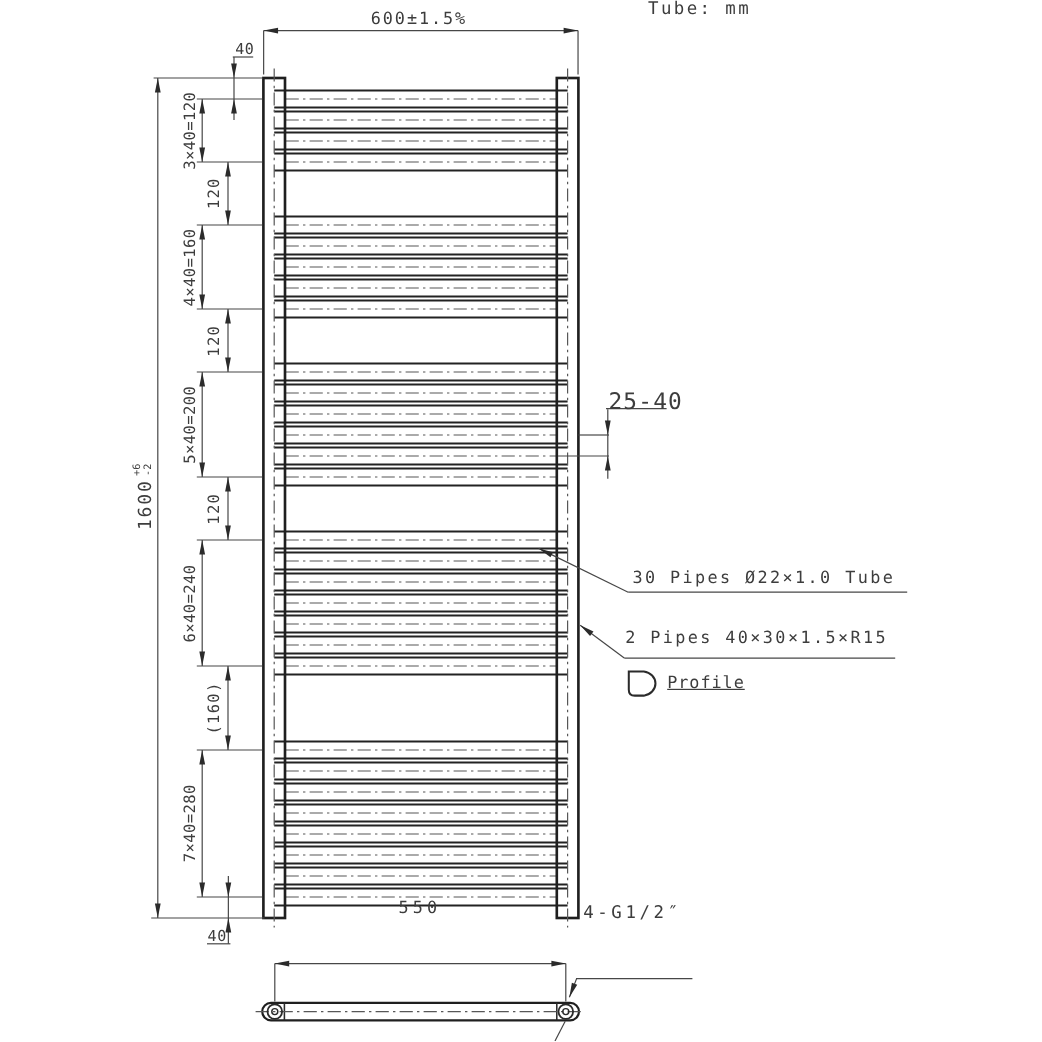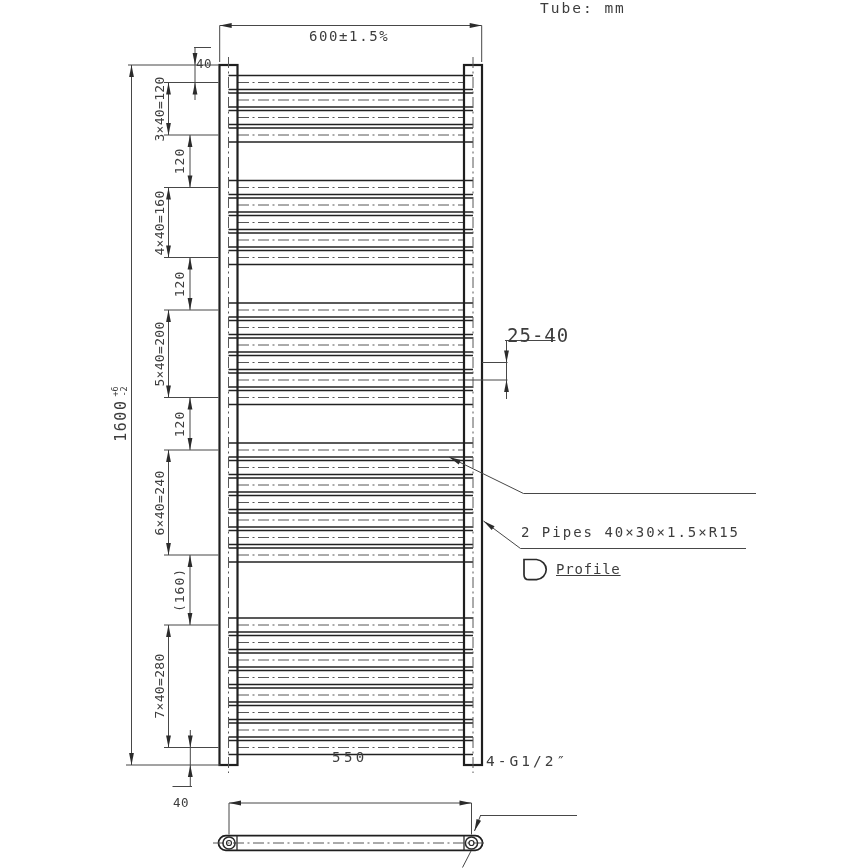--- a/index.html
+++ b/index.html
@@ -8,21 +8,21 @@
   #linework{position:absolute;left:0;top:0;}
   .lbl{position:absolute;white-space:nowrap;color:#3d3d3d;}
   .rot{transform:translate(-50%,-50%) rotate(-90deg);}
   .unit{font-size:14.5px;letter-spacing:2px;}
   .wdim{font-size:14px;letter-spacing:1.6px;}
   .hdim{font-size:15px;letter-spacing:1.5px;display:flex;align-items:center;}
   .tol{display:inline-flex;flex-direction:column;font-size:8.5px;line-height:1.05;
        letter-spacing:0;margin-left:3px;transform:translateY(-1px);}
   .gdim{font-size:13px;letter-spacing:0.3px;}
   .gapdim{font-size:13px;letter-spacing:1px;}
-  .s40{font-size:12.5px;letter-spacing:0.5px;margin-top:23px;}
+  .s40{font-size:12.5px;letter-spacing:0.5px;}
   .pitch{font-size:19px;letter-spacing:1px;}
   .callout{font-size:14px;letter-spacing:2px;}
   .profile{font-size:14px;letter-spacing:0.8px;text-decoration:underline;}
   .span550{font-size:14px;letter-spacing:3.5px;}
   .thread{font-size:14.5px;letter-spacing:3px;}
 </style>
 </head>
 <body>
 
 <div id="sheet">
@@ -214,21 +214,21 @@
         <polygon points="0,0 -12,2.4 -12,-2.4" fill="#2b2b2b" transform="translate(229,803) rotate(180)"></polygon>
         <polygon points="0,0 -12,2.4 -12,-2.4" fill="#2b2b2b" transform="translate(471.5,803) rotate(0)"></polygon>
         <line x1="480" y1="815.5" x2="577" y2="815.5" stroke="#474747" stroke-width="1"></line>
         <line x1="480.5" y1="815.5" x2="474.5" y2="831" stroke="#474747" stroke-width="1"></line>
         <polygon points="0,0 -12,2.4 -12,-2.4" fill="#2b2b2b" transform="translate(474.5,831) rotate(111)"></polygon>
         <line x1="471" y1="851" x2="462.5" y2="867.5" stroke="#474747" stroke-width="1"></line>
       </g>
     </svg>
 
   <div class="lbl unit" style="left:540px;top:0px;">Tube: mm</div>
-  <div class="lbl wdim" style="left:309px;top:8px;margin-top:20px;">600±1.5%</div>
+  <div class="lbl wdim" style="left:309px;top:8px;">600±1.5%</div>
   <div class="lbl s40" style="left:196px;top:33px;">40</div>
 
   <div class="lbl rot hdim" style="left:121px;top:414px;">
     <span>1600</span>
     <span class="tol">
       <i style="font-style:normal">+6</i>
       <i style="font-style:normal">-2</i>
     </span>
   </div>
 
@@ -237,18 +237,19 @@
   <div class="lbl rot gdim" style="left:159px;top:353.8px;">5×40=200</div>
   <div class="lbl rot gdim" style="left:159px;top:502.5px;">6×40=240</div>
   <div class="lbl rot gdim" style="left:159px;top:686.3px;">7×40=280</div>
 
   <div class="lbl rot gapdim" style="left:179px;top:161.3px;">120</div>
   <div class="lbl rot gapdim" style="left:179px;top:283.8px;">120</div>
   <div class="lbl rot gapdim" style="left:179px;top:423.8px;">120</div>
   <div class="lbl rot gapdim" style="left:179px;top:590px;">(160)</div>
 
   <div class="lbl pitch" style="left:507px;top:324px;">25-40</div>
+  <div class="lbl callout" style="left:527px;top:474px;">30 Pipes Ø22×1.0 Tube</div>
   <div class="lbl callout" style="left:521px;top:524px;">2 Pipes 40×30×1.5×R15</div>
   <div class="lbl profile" style="left:556px;top:561px;">Profile</div>
   <div class="lbl span550" style="left:332px;top:749px;">550</div>
   <div class="lbl thread" style="left:486px;top:753px;">4-G1/2″</div>
   <div class="lbl s40" style="left:173px;top:772px;">40</div>
 </div>
 
 </body></html>

